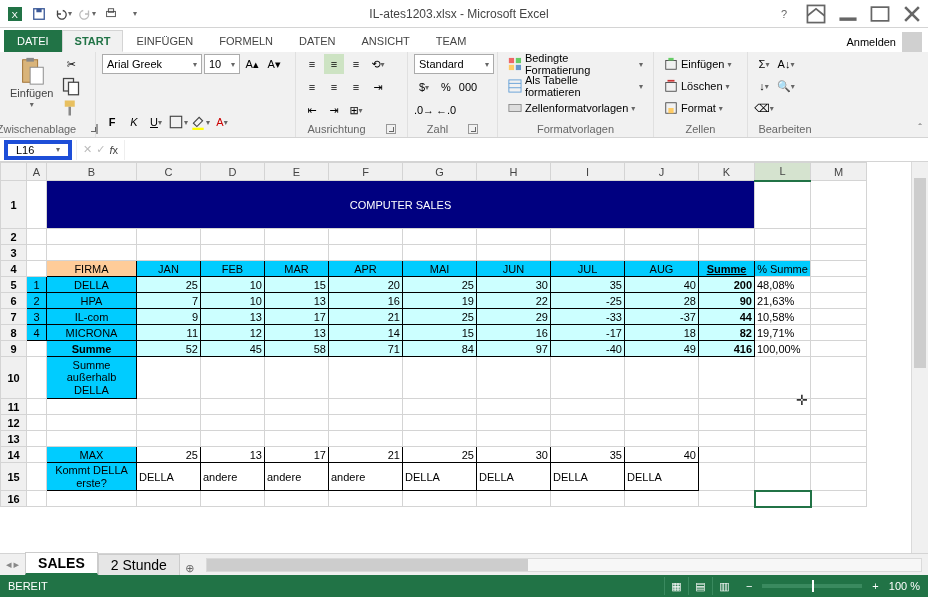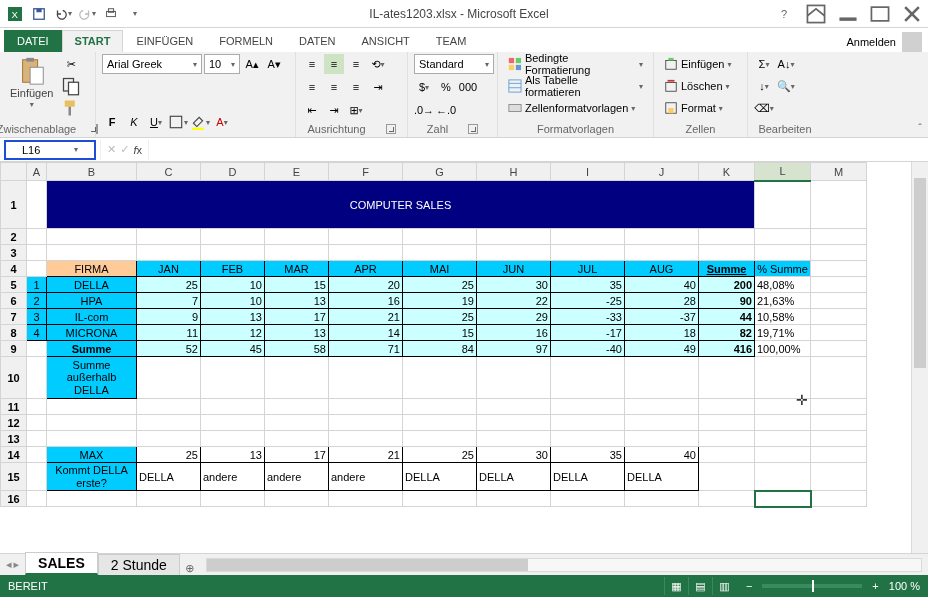--- a/index.html
+++ b/index.html
@@ -37,21 +37,21 @@
 .size-select{width:36px;height:20px;border:1px solid #ababab;background:#fff;padding:0 4px;font-size:11px;display:flex;align-items:center;justify-content:space-between;}
 .fmt-select{width:80px;height:20px;border:1px solid #ababab;background:#fff;padding:0 4px;font-size:11px;display:flex;align-items:center;justify-content:space-between;}
 .rbtn{height:20px;padding:0 4px;display:flex;align-items:center;gap:3px;font-size:11px;}
 .rbtn svg{width:14px;height:14px;}
 .collapse-caret{position:absolute;right:6px;bottom:3px;color:#666;}
 .dlaunch{width:10px;height:10px;border:1px solid #999;position:relative;}
 .dlaunch::after{content:"";position:absolute;right:1px;bottom:1px;width:4px;height:4px;border-right:1px solid #666;border-bottom:1px solid #666;}
 
 
 .fbar{height:24px;border-bottom:1px solid #d4d4d4;display:flex;align-items:center;background:#fff;}
-.namebox{width:92px;height:20px;border:2px solid #1d4ed8;margin:0 4px;padding:0 16px;display:flex;align-items:center;justify-content:space-between;font-size:11px;}
+.namebox{width:68px;height:20px;border:4px solid #1d4ed8;margin:0 4px;padding:0 8px;display:flex;align-items:center;justify-content:space-between;font-size:11px;}
 .fbar-btns{display:flex;gap:4px;padding:0 6px;color:#bbb;border-left:1px solid #eee;border-right:1px solid #eee;height:20px;align-items:center;}
 .formula-input{flex:1;height:20px;padding:0 6px;}
 
 
 .grid-wrap{height:391px;display:flex;}
 .grid-scroll{flex:1;overflow:hidden;position:relative;}
 table.grid{border-collapse:collapse;table-layout:fixed;}
 table.grid th,table.grid td{border:1px solid #d4d4d4;height:16px;font-size:11px;padding:0 2px;white-space:nowrap;overflow:hidden;}
 table.grid thead th{background:#f0f0f0;color:#444;text-align:center;font-weight:normal;height:18px;}
 table.grid .rowhead{background:#f0f0f0;text-align:center;width:26px;}

